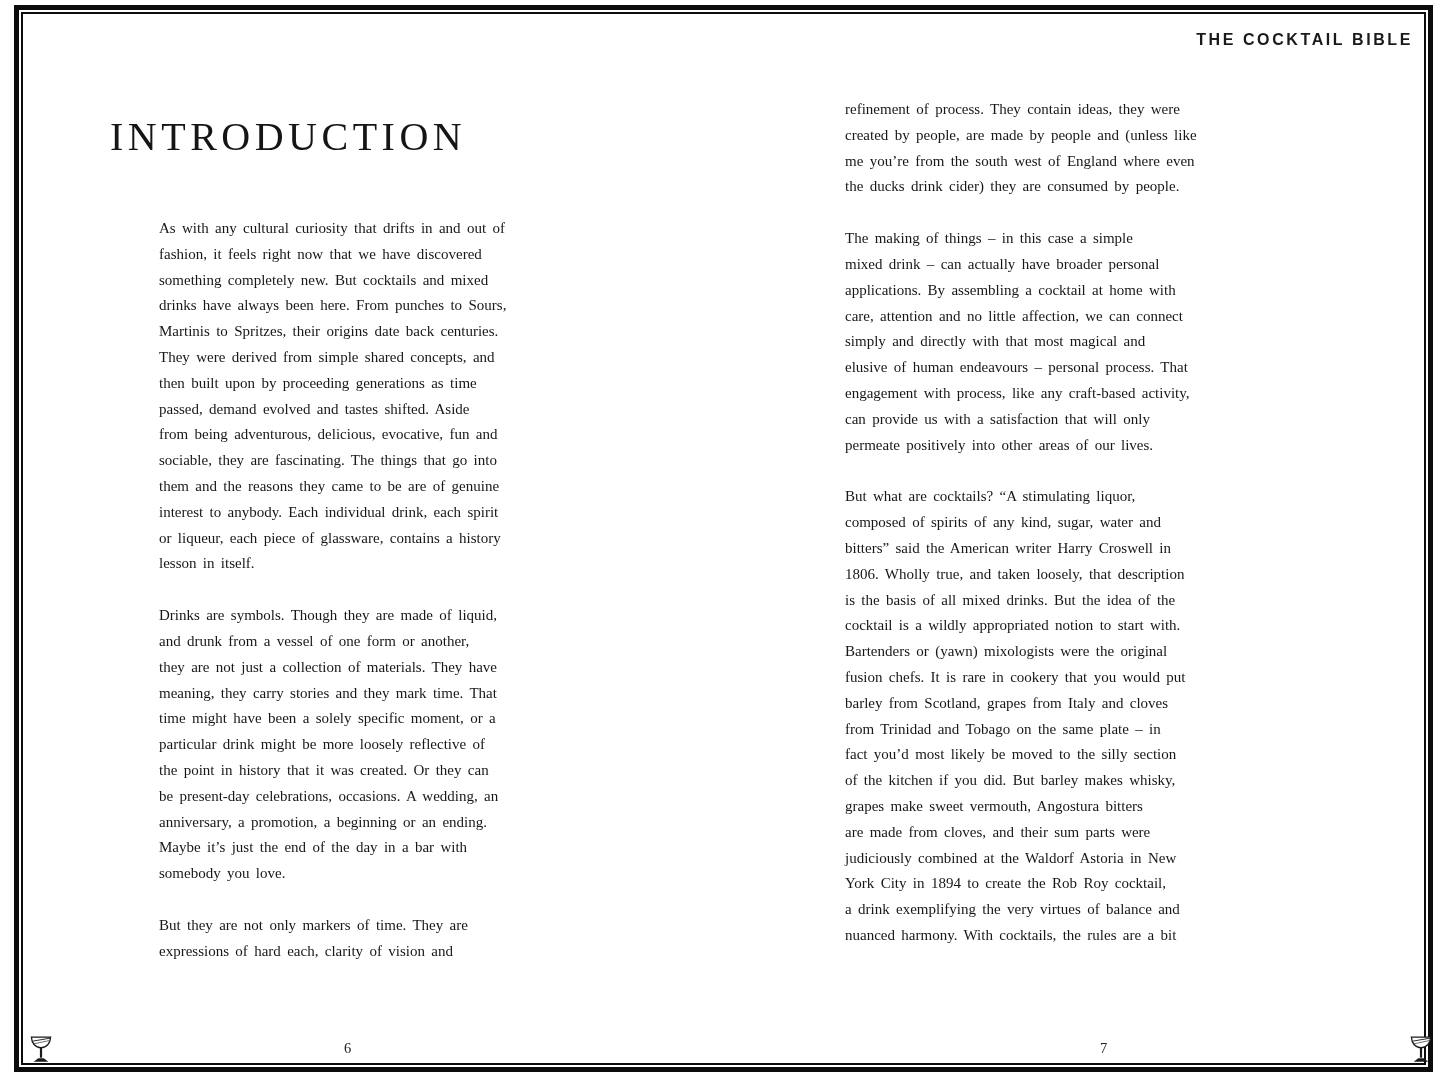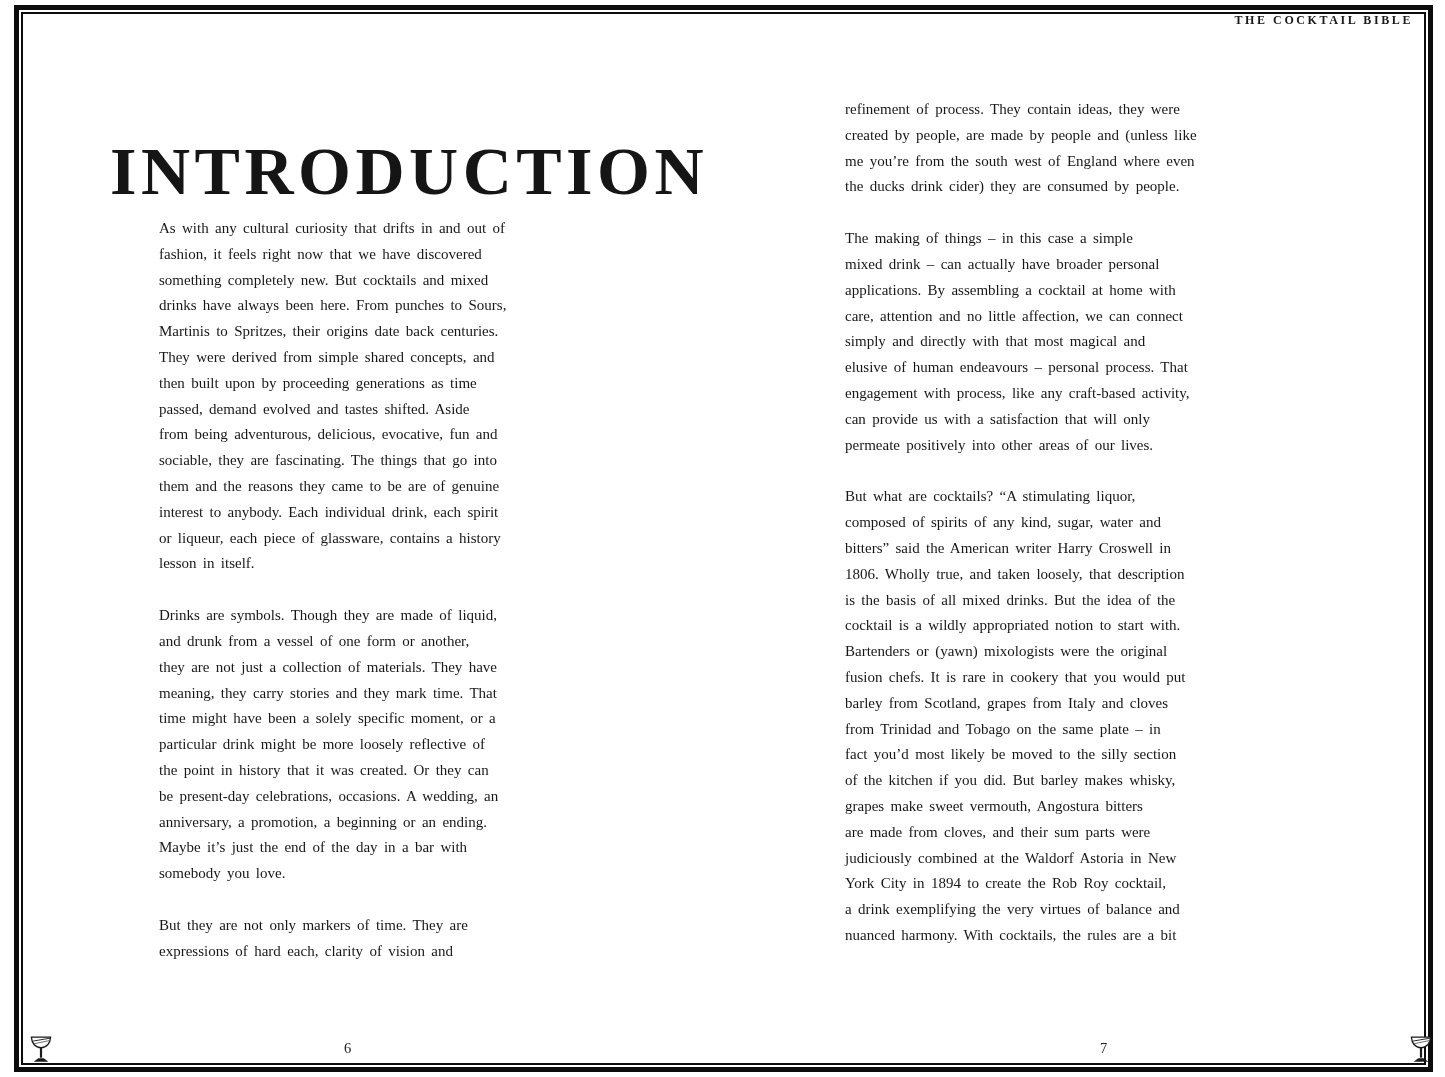--- a/index.html
+++ b/index.html
@@ -20,35 +20,35 @@
     left: 14px; right: 12px; top: 5px; bottom: 5px;
     border: 5px solid #0c0c0c;
   }
   .frame-inner {
     position: absolute;
     left: 2px; right: 2px; top: 2px; bottom: 2px;
     border: 2px solid #0c0c0c;
   }
   .running-head {
     position: absolute;
-    top: 13px;
+    top: 31px;
     right: 32px;
-    font-family: Liberation Serif, serif;
-    font-size: 12px;
+    font-family: Liberation Sans, sans-serif;
+    font-size: 16px;
     font-weight: bold;
     letter-spacing: 2.6px;
     color: #1a1a1a;
     white-space: nowrap;
   }
   .page-title {
     position: absolute;
     left: 110px;
     top: 86px;
-    font-size: 68px;
-    font-weight: bold;
+    font-size: 40px;
+    font-weight: normal;
     letter-spacing: 4.5px;
     color: #151515;
     white-space: nowrap;
   }
   .col {
     position: absolute;
     font-size: 15px;
     line-height: 25.8px;
   }
   .col-left {

